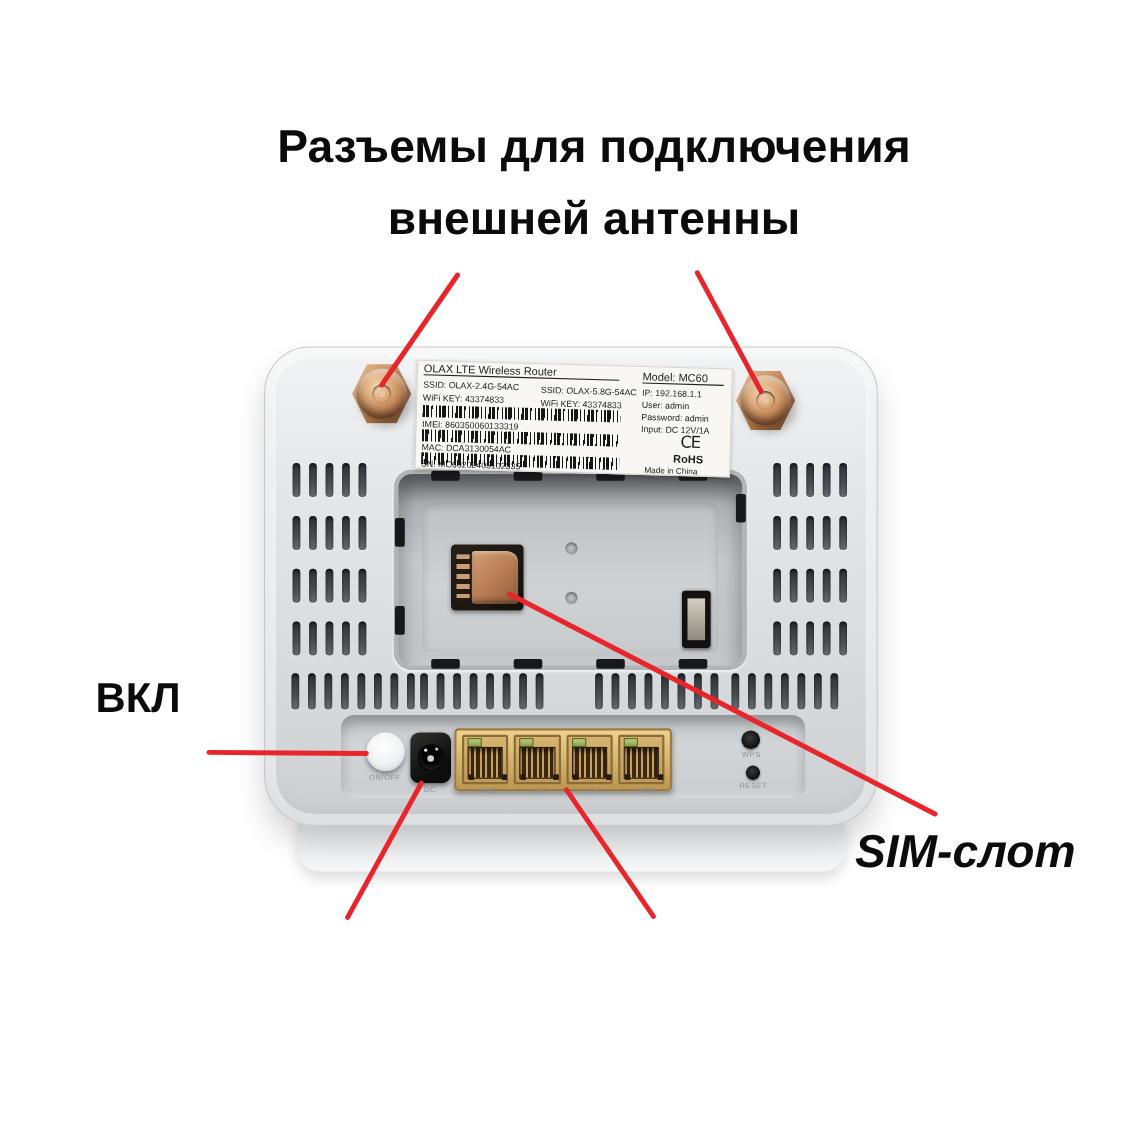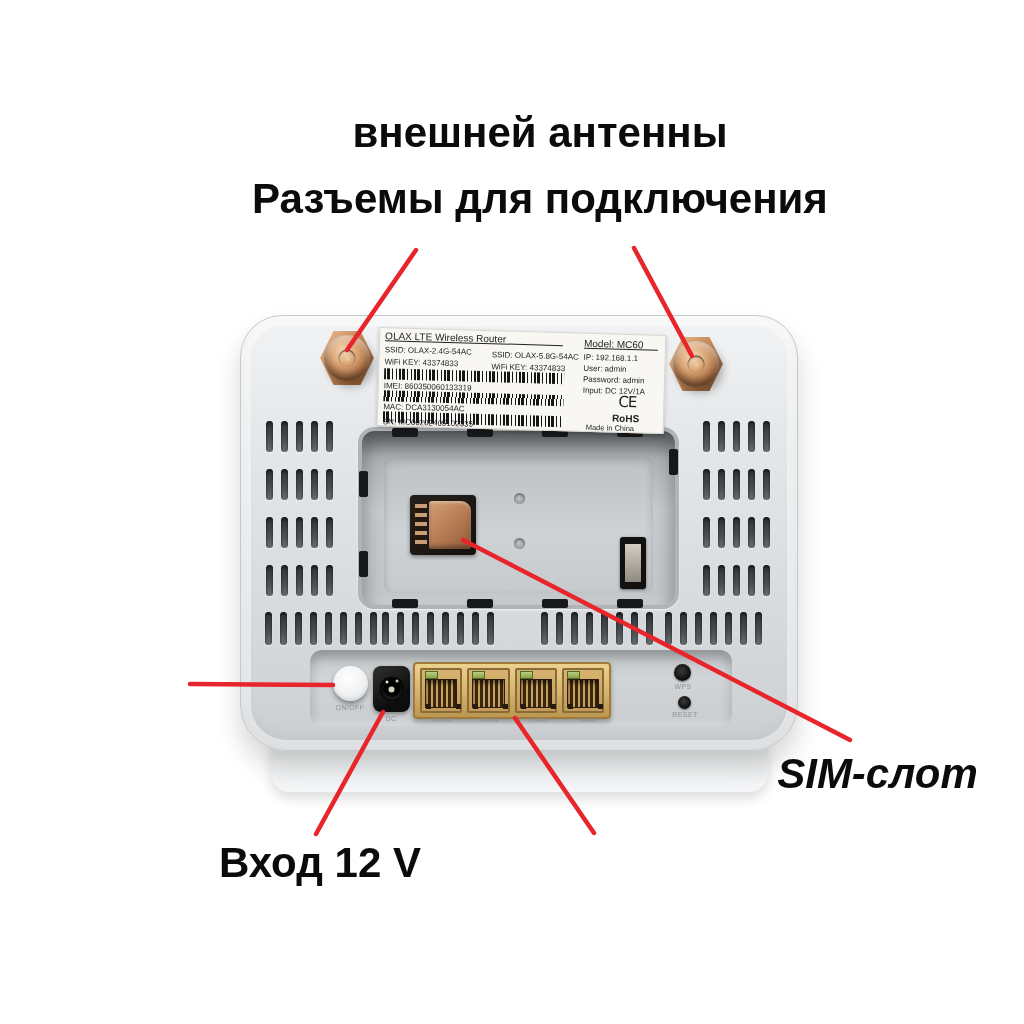--- a/index.html
+++ b/index.html
@@ -322,21 +322,21 @@
   <svg class="lines" width="1024" height="1024" viewBox="0 0 1024 1024">
     <line x1="416" y1="250" x2="347" y2="350"></line>
     <line x1="634" y1="248" x2="692" y2="356"></line>
     <line x1="190" y1="684" x2="333" y2="685"></line>
     <line x1="383" y1="712" x2="316" y2="834"></line>
     <line x1="515" y1="718" x2="594" y2="833"></line>
     <line x1="463" y1="540" x2="850" y2="740"></line>
   </svg>
 
   <div class="callout title">
+    <div>Разъемы для подключения</div>
     <div>внешней антенны</div>
-    <div>Разъемы для подключения</div>
   </div>
   <div class="callout power">
+    <div>ВКЛ</div>
   </div>
-  <div class="callout dcin">Вход 12 V</div>
   <div class="callout sim">SIM-слот</div>
 
 </div>
 
 </body></html>

